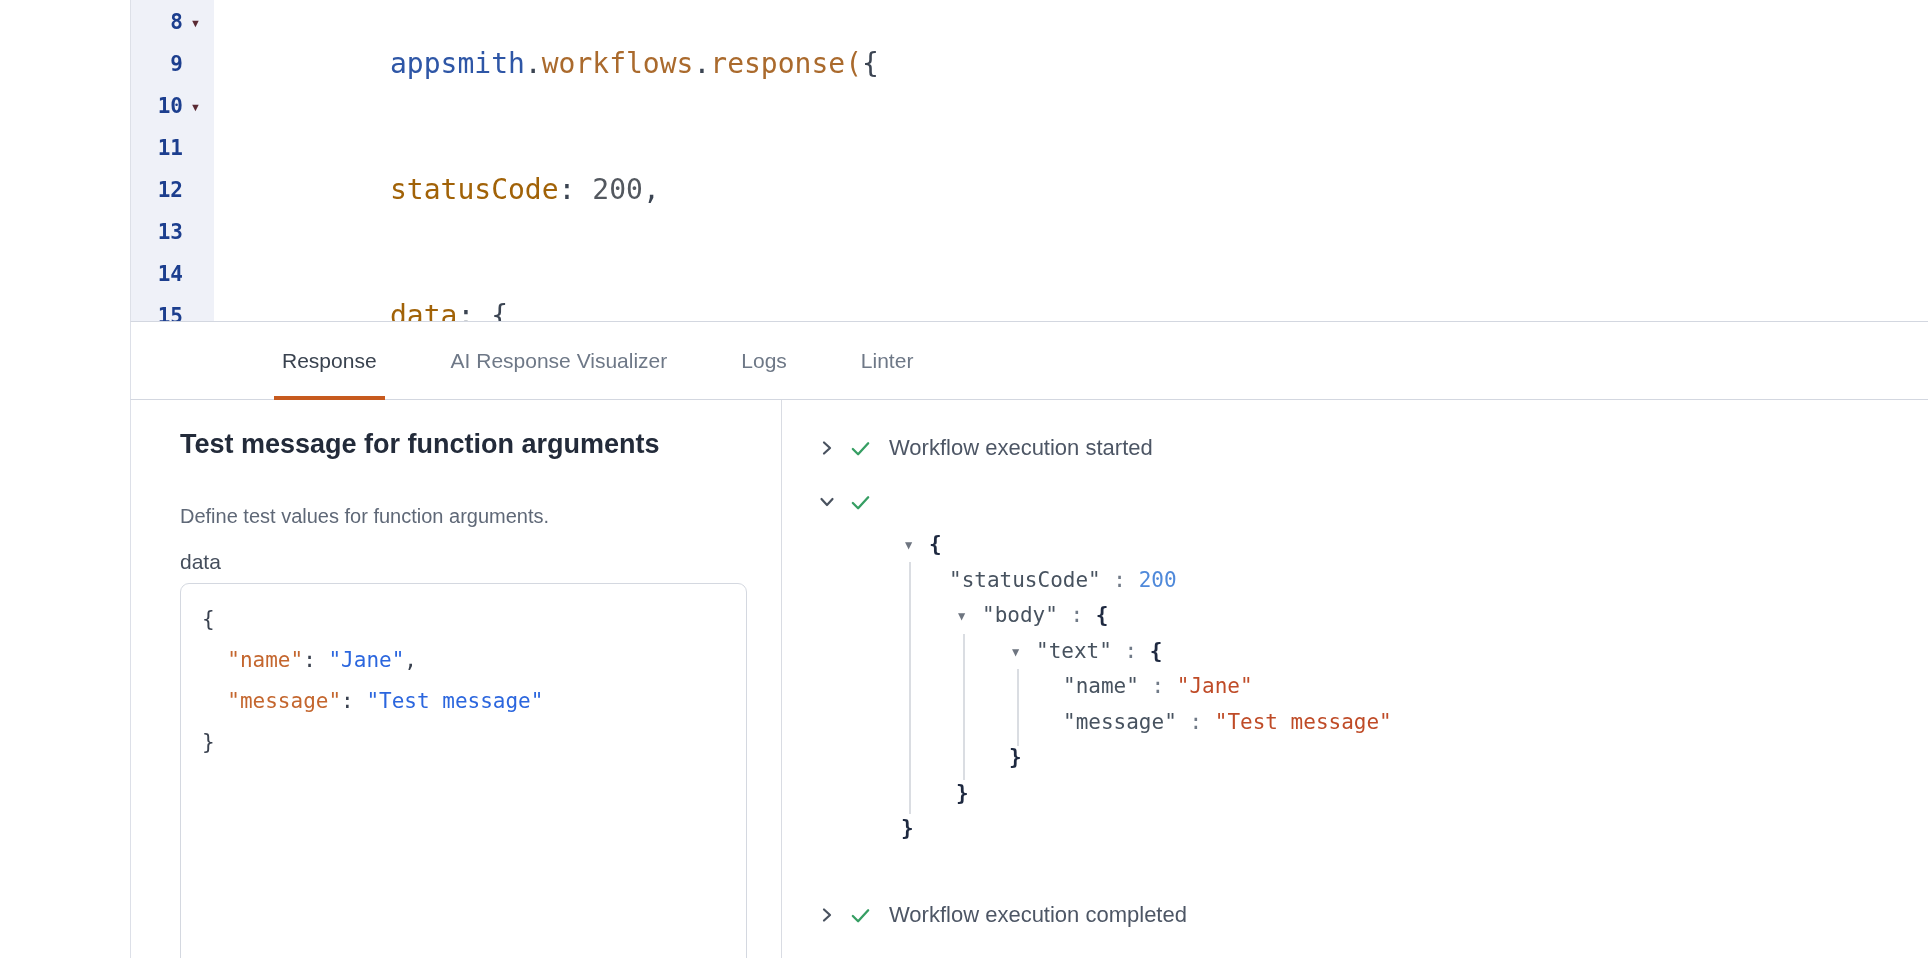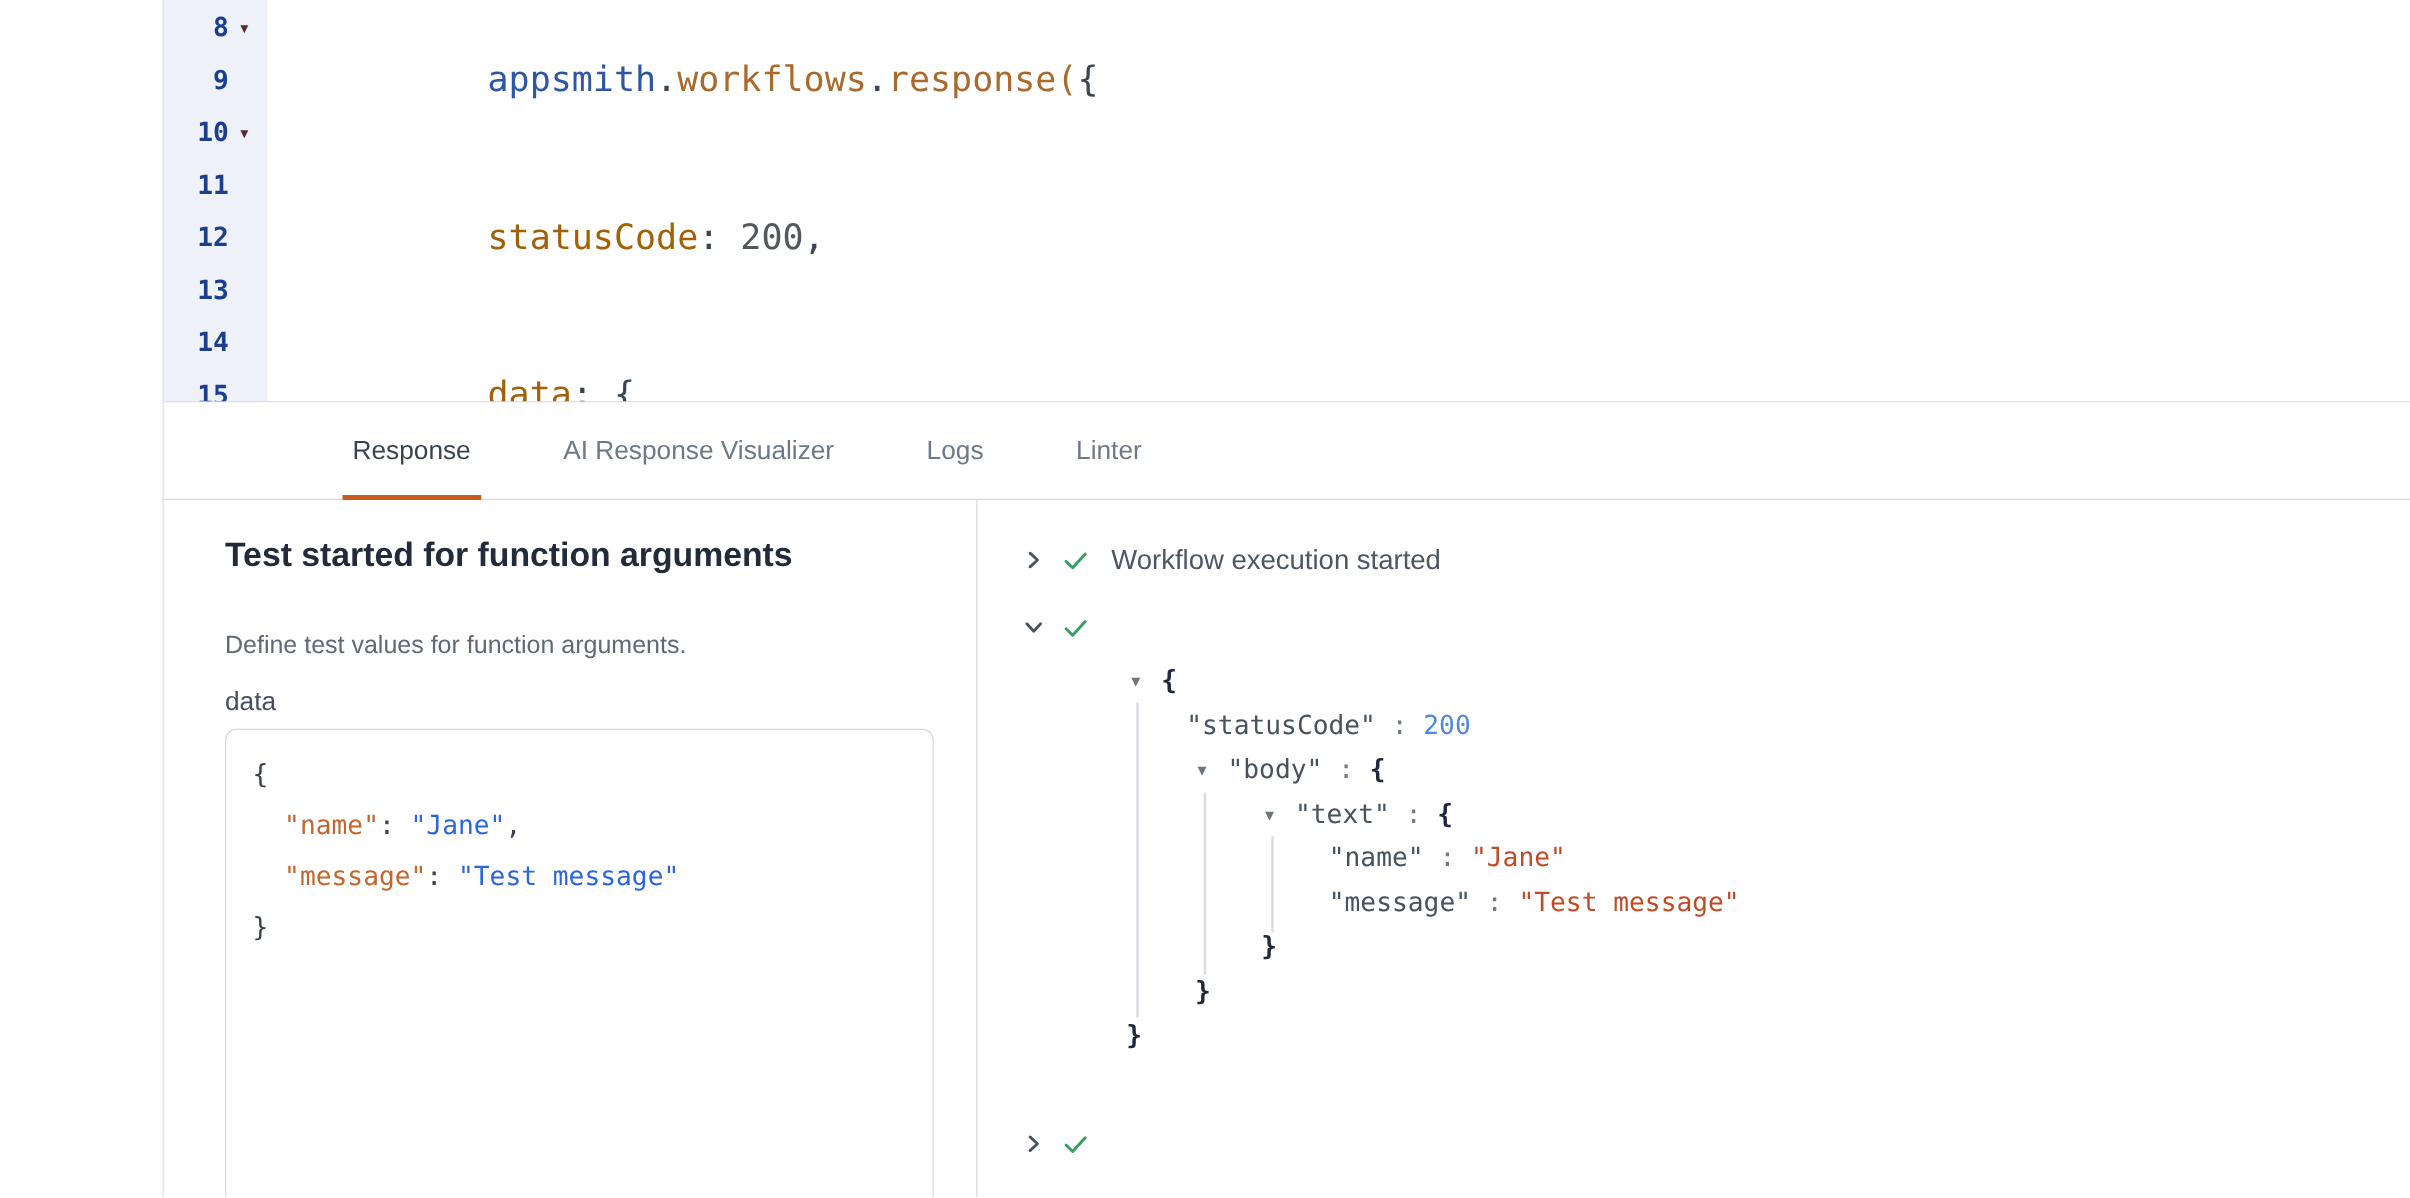--- a/index.html
+++ b/index.html
@@ -120,21 +120,21 @@
   <div class="tabbar">
     <div class="tab active">Response</div>
     <div class="tab">AI Response Visualizer</div>
     <div class="tab">Logs</div>
     <div class="tab">Linter</div>
   </div>
 
   <div class="content">
 
     <div class="left-panel">
-      <div class="lp-title">Test started for function arguments</div>
+      <div class="lp-title">Test message for function arguments</div>
       <div class="lp-sub">Define test values for function arguments.</div>
       <div class="lp-label">data</div>
       <div class="lp-box">
         <div class="jl"><span class="j-punc">{</span></div>
         <div class="jl"><span>  </span><span class="j-key">"name"</span><span class="j-punc">: </span><span class="j-str">"Jane"</span><span class="j-punc">,</span></div>
         <div class="jl"><span>  </span><span class="j-key">"message"</span><span class="j-punc">: </span><span class="j-str">"Test message"</span></div>
         <div class="jl"><span class="j-punc">}</span></div>
       </div>
     </div>
 
@@ -173,16 +173,17 @@
       <div class="trow p10"><span class="brace">}</span></div>
     </div>
 
     <div class="entry e3">
       <svg class="chev" viewBox="0 0 16 16">
           <path d="M5 2.5 L11 8 L5 13.5" stroke="#49525f" stroke-width="2.2" fill="none" stroke-linecap="round" stroke-linejoin="round"></path>
         </svg>
       <svg class="checkmark" viewBox="0 0 24 24">
           <path d="M4 12.5 L9.5 18 L20 6.5" stroke="#369e63" stroke-width="2.4" fill="none" stroke-linecap="round" stroke-linejoin="round"></path>
         </svg>
+      <span class="elabel">Workflow execution completed</span>
     </div>
 
   </div>
 </div>
 
 </body></html>

